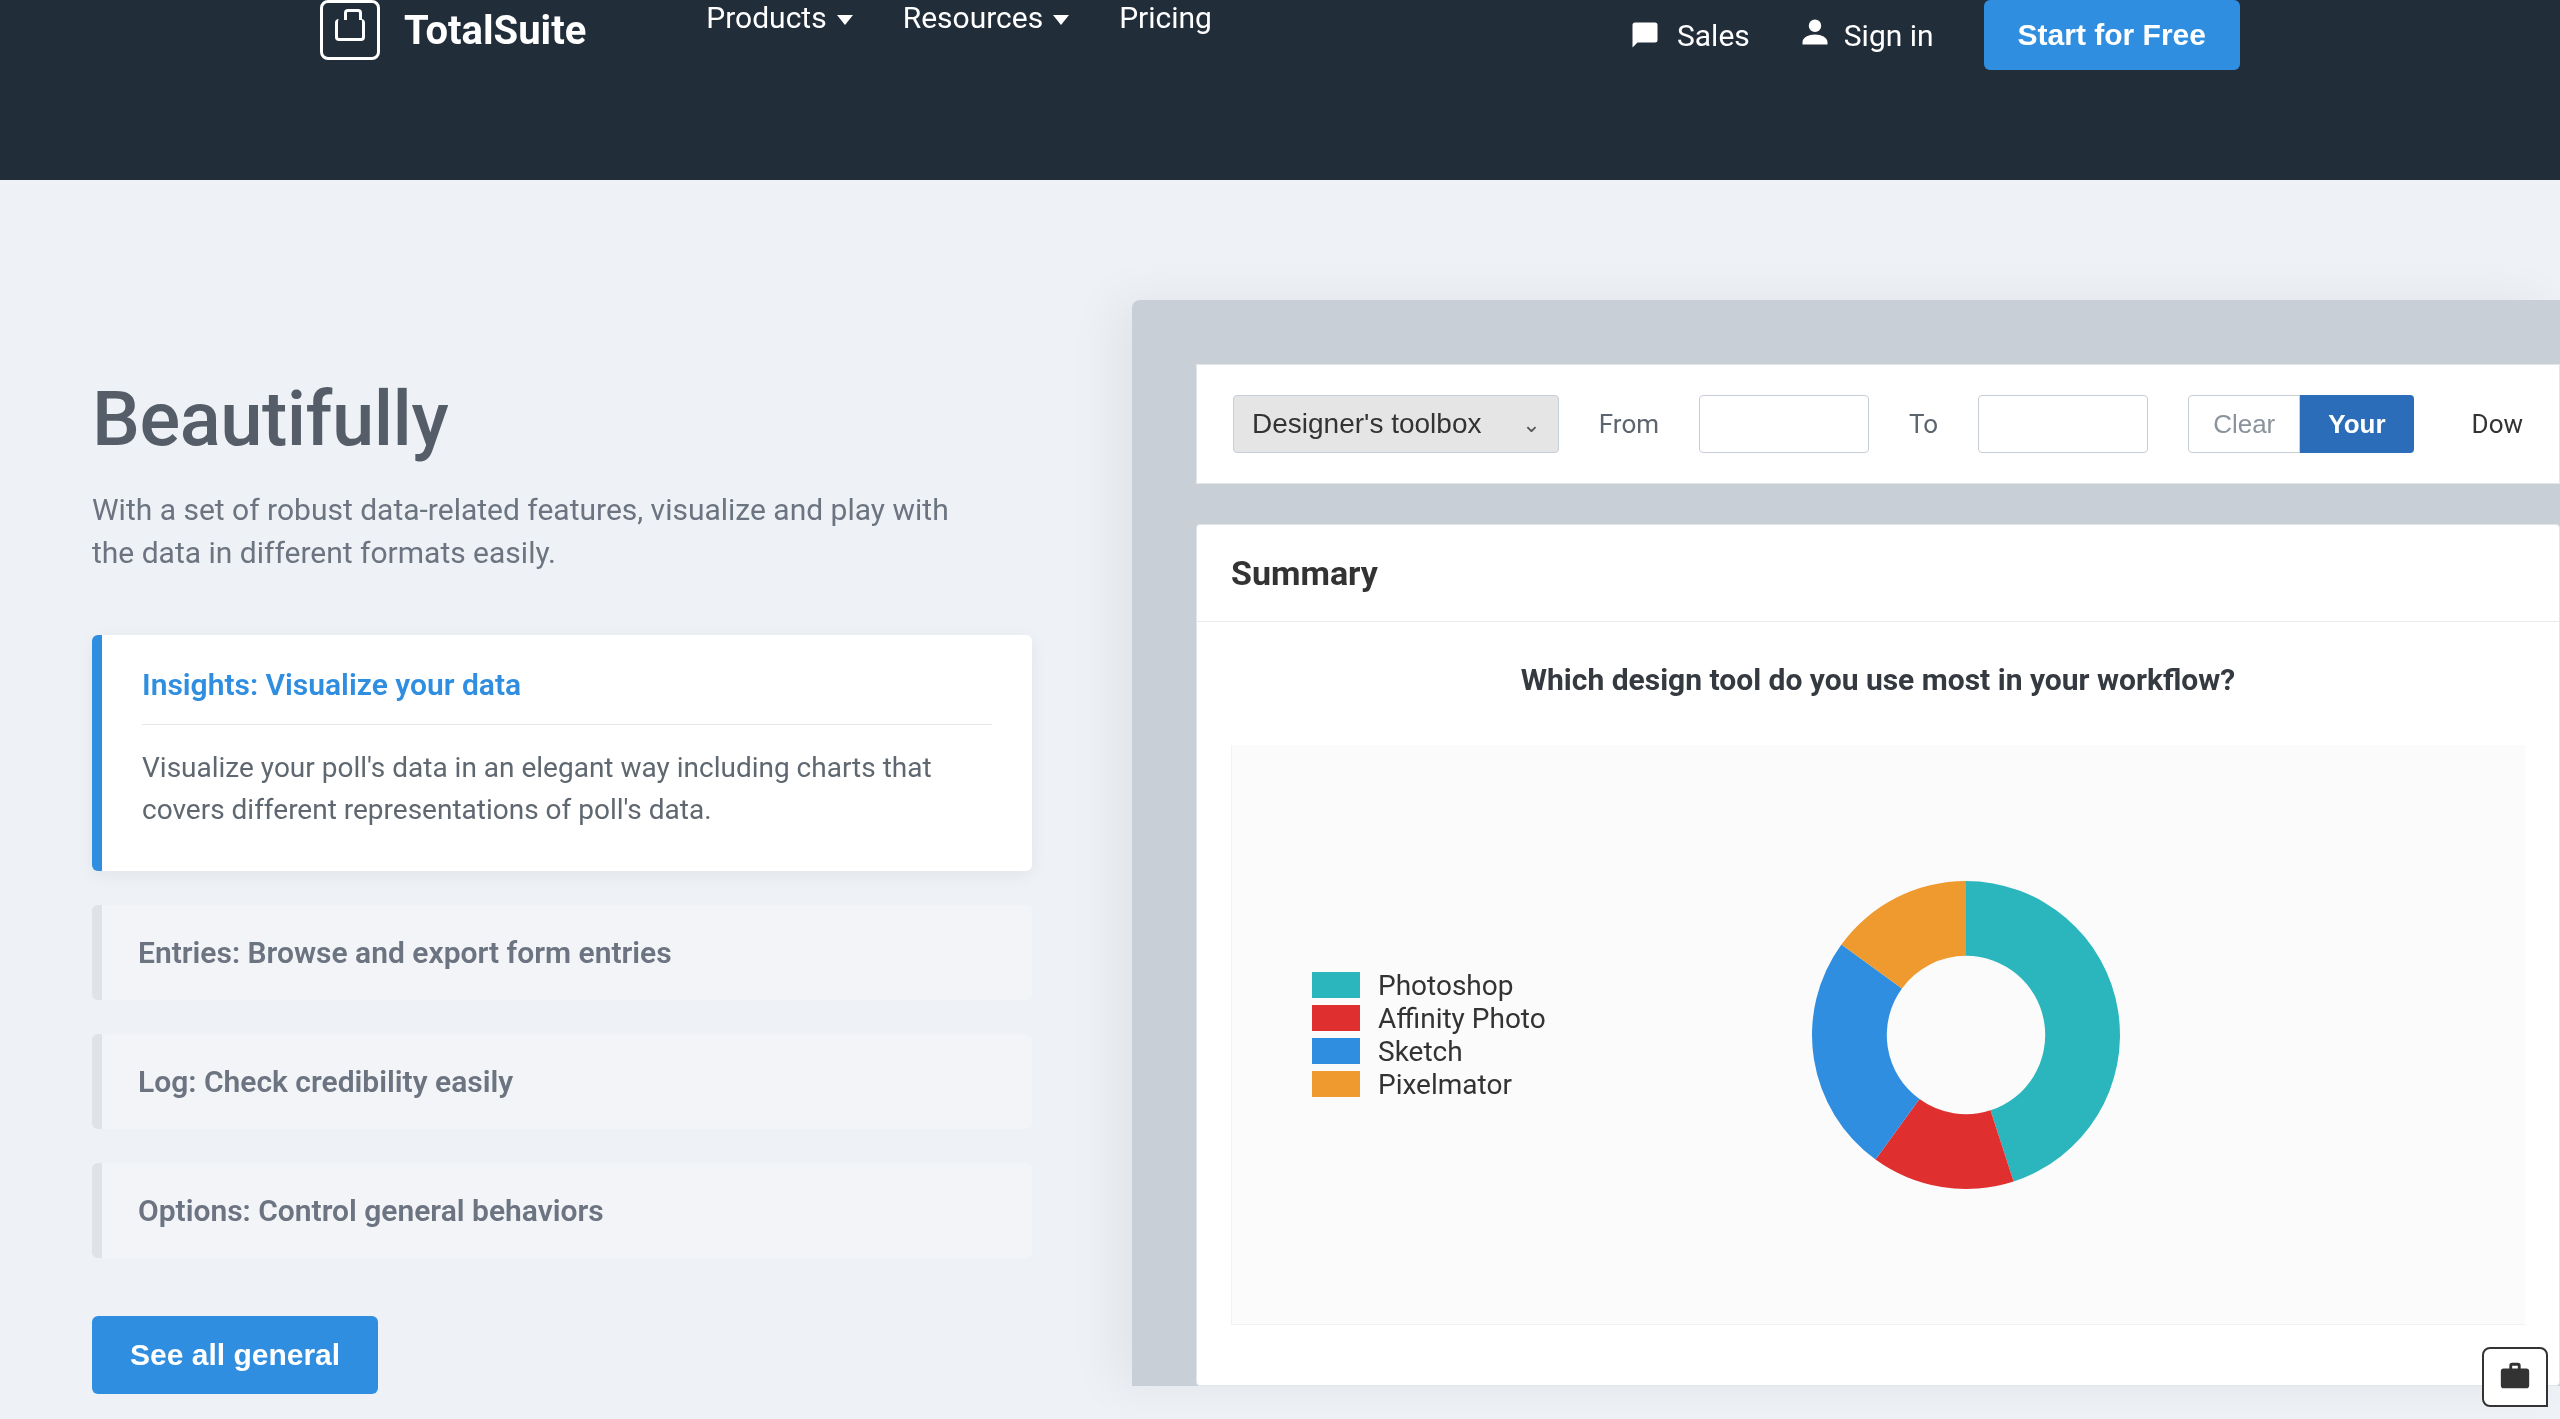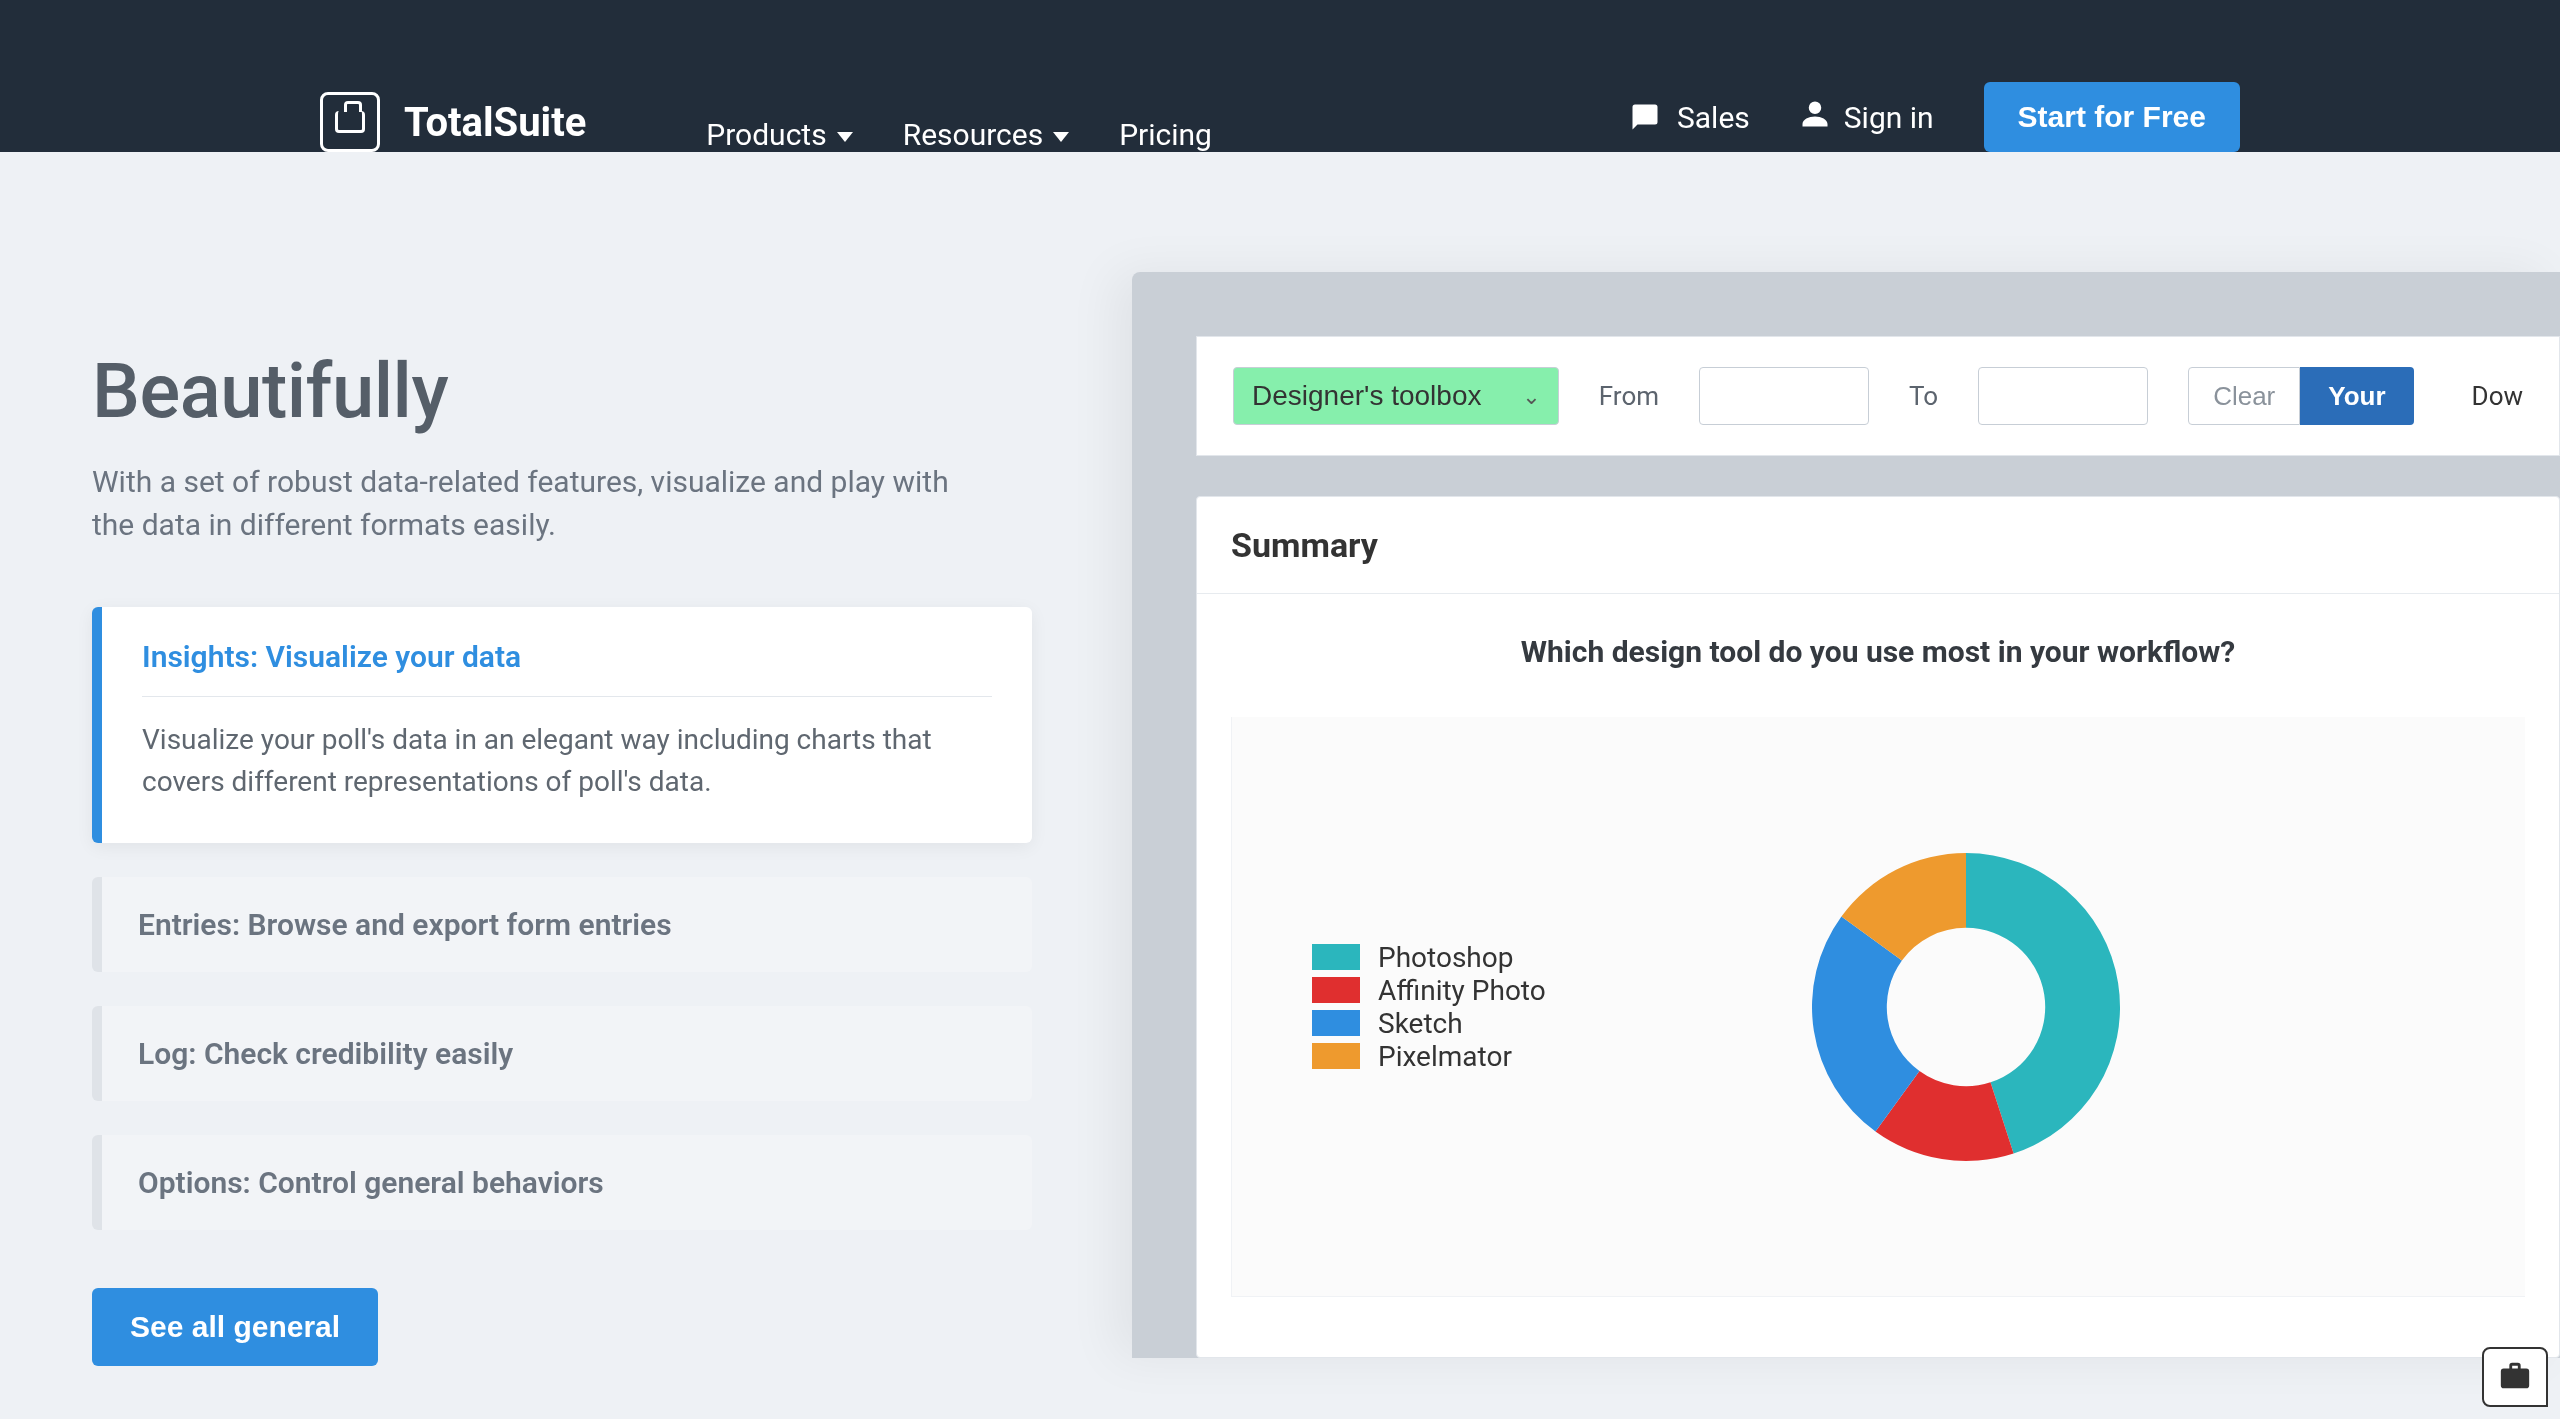--- a/index.html
+++ b/index.html
@@ -1,20 +1,20 @@
 <!DOCTYPE html>
 <html><head>
 <meta charset="utf-8">
 <style>
 * { margin: 0; padding: 0; box-sizing: border-box; }
 body { font-family: -apple-system, BlinkMacSystemFont, 'Segoe UI', Roboto, Arial, sans-serif; background: #eef1f5; width: 2560px; height: 1419px; overflow: hidden; transform-origin: top left; }
 .page-wrap { width: 2560px; height: 1419px; }
 
 
-.header { background: #222d3a; height: 152px; display: flex; align-items: flex-end; padding: 0 320px 0 320px; }
+.header { background: #222d3a; height: 180px; display: flex; align-items: flex-start; padding: 0 320px 0 320px; }
 .brand { display: flex; align-items: center; gap: 24px; }
 .logo-box { width: 60px; height: 60px; border: 3px solid #fff; border-radius: 8px; display:flex; align-items:center; justify-content:center; }
 .logo-inner { width: 30px; height: 22px; border: 3px solid #fff; border-radius: 4px; border-top: none; position:relative; }
 .logo-inner::before { content:""; position:absolute; top:-10px; left:6px; width:12px; height:8px; border:3px solid #fff; border-bottom:none; border-radius:4px 4px 0 0; }
 .brand-name { color:#fff; font-size: 40px; font-weight:700; }
 .nav { display:flex; gap: 50px; margin-left: 120px; }
 .nav-item { color:#fff; font-size: 30px; display:flex; align-items:center; gap:10px; cursor:pointer; }
 .caret { width:0; height:0; border-left:8px solid transparent; border-right:8px solid transparent; border-top:10px solid #fff; margin-top:4px; }
 .spacer { flex:1; }
 .right-actions { display:flex; align-items:center; gap:50px; }
@@ -38,21 +38,21 @@
 .acc-body { font-size:28px; color:#5f6770; line-height:1.5; }
 .acc-item:not(.active) .acc-body { display:none; }
 
 .see-all { margin-top: 58px; background:#2f8ee0; color:#fff; font-size:30px; font-weight:600; padding: 22px 38px; border:none; border-radius:6px; cursor:pointer; }
 
 
 .dash-wrap { flex:1; min-width:0; }
 .dash-shadow { background:#c9cfd6; border-radius:8px 0 0 0; padding-top:0; overflow:hidden; box-shadow: -18px 0 50px rgba(0,0,0,0.06); }
 .dash-toolbar { background:#fff; border:1px solid #e2e6eb; margin:64px 0 0 64px; padding: 30px 36px; display:flex; align-items:center; gap: 40px; }
 .select-box { position:relative; width: 490px; }
-.select-input { width:100%; height:58px; border:1px solid #c7ced6; border-radius:4px; font-size:28px; padding: 0 48px 0 18px; color:#333; background:#86efac; cursor:pointer; text-align:left; }
+.select-input { width:100%; height:58px; border:1px solid #c7ced6; border-radius:4px; font-size:28px; padding: 0 48px 0 18px; color:#333; background:#e5e5e5; cursor:pointer; text-align:left; }
 .select-caret { position:absolute; right:18px; top:50%; transform:translateY(-50%); color:#555; font-size:22px; }
 .tb-label { font-size:26px; color:#5c646e; }
 .tb-input { width:170px; height:58px; border:1px solid #c7ced6; border-radius:4px; font-size:26px; padding:0 14px; }
 .tb-clear { height:58px; padding:0 24px; border:1px solid #c7ced6; border-radius:4px 0 0 4px; background:#fff; color:#8a929b; font-size:26px; cursor:pointer; }
 .tb-apply { height:58px; padding:0 28px; border:none; border-radius:0 4px 4px 0; background:#2b6db8; color:#fff; font-size:26px; font-weight:600; cursor:pointer; }
 .tb-btn-group { display:flex; }
 .tb-download { font-size:26px; color:#333; margin-left:18px; }
 
 .summary-card { background:#fff; margin: 40px 0 0 64px; border:1px solid #e2e6eb; border-radius:4px; overflow:hidden; }
 .summary-header { font-size:34px; font-weight:700; color:#333; padding: 28px 34px; border-bottom:1px solid #e7ebef; }

